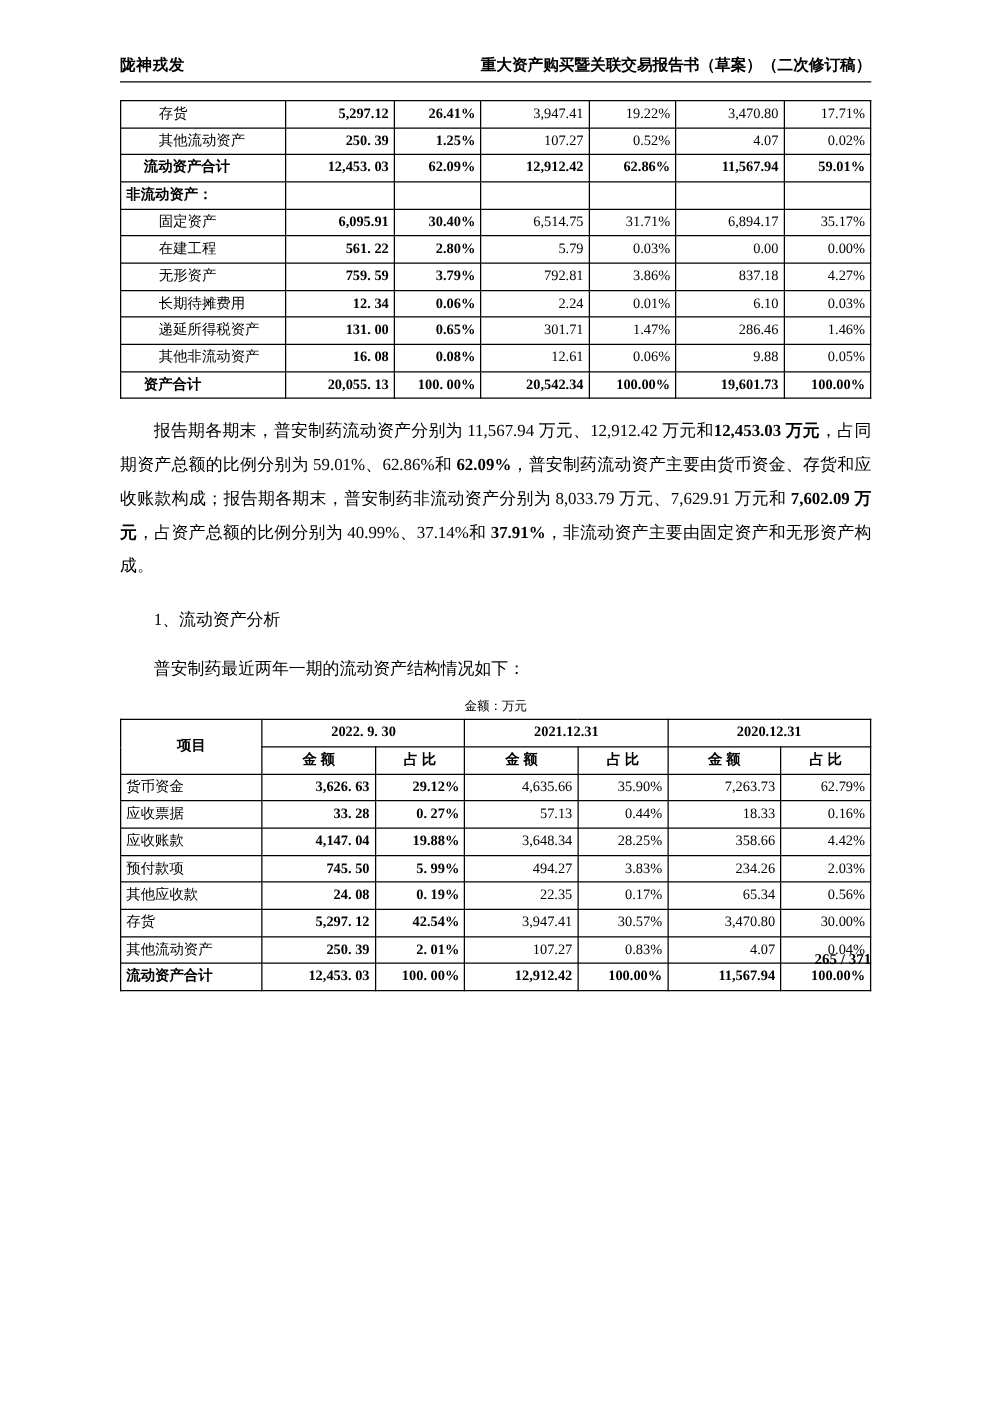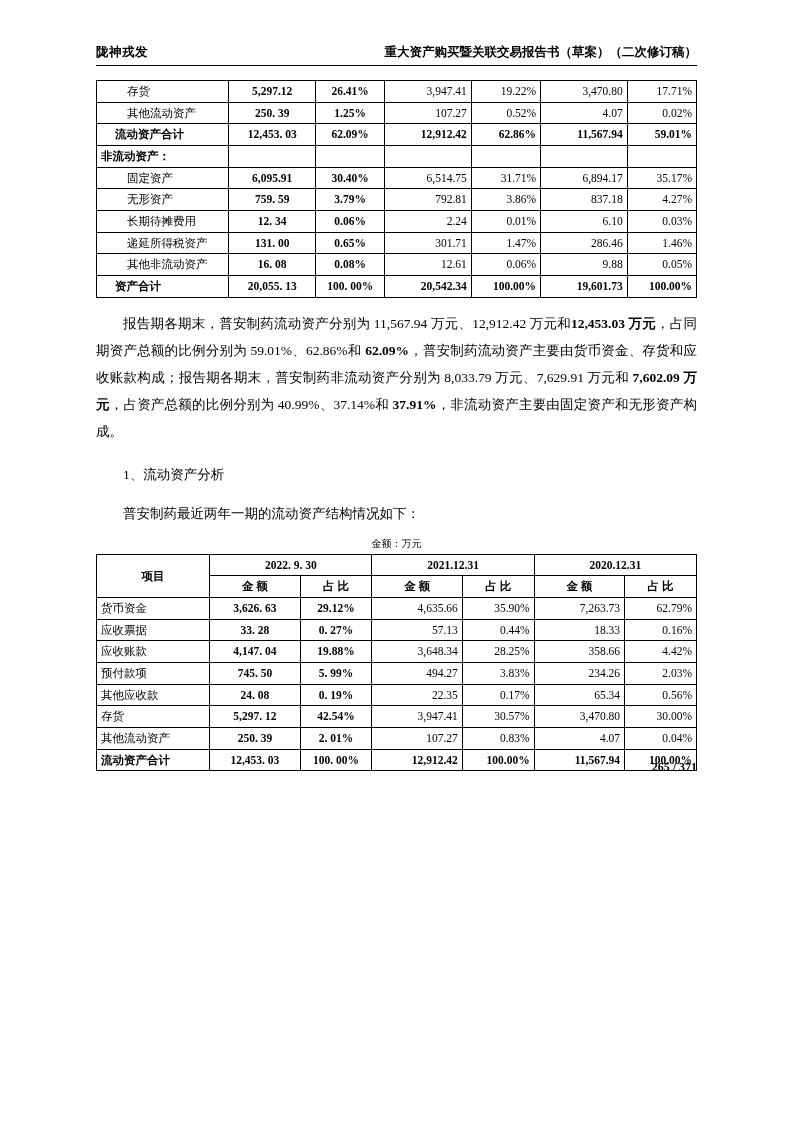--- a/index.html
+++ b/index.html
@@ -64,21 +64,21 @@
     box-sizing: border-box;
   }
   .c-left { text-align: left; }
   .c-center { text-align: center; }
   .c-right { text-align: right; }
   .bold { font-weight: bold; font-family: Liberation Serif, serif; }
   .indent1 { padding-left: 18px !important; }
   .indent2 { padding-left: 30px !important; }
 
   
-  .hl { font-weight: bold; text-align: center; }
+  .hl { font-weight: bold; }
 
   
   p.para {
     font-size: 13.5px;
     line-height: 2.0;
     margin: 12px 0 0 0;
     text-align: justify;
     text-justify: inter-ideograph;
     text-indent: 2em;
   }
@@ -167,20 +167,29 @@
           <tr>
             <td class="c-left indent2">固定资产</td>
             <td class="c-right hl">6,095.91</td>
             <td class="c-right hl">30.40%</td>
             <td class="c-right">6,514.75</td>
             <td class="c-right">31.71%</td>
             <td class="c-right">6,894.17</td>
             <td class="c-right">35.17%</td>
           </tr>
           <tr>
+            <td class="c-left indent2">在建工程</td>
+            <td class="c-right hl">561. 22</td>
+            <td class="c-right hl">2.80%</td>
+            <td class="c-right">5.79</td>
+            <td class="c-right">0.03%</td>
+            <td class="c-right">0.00</td>
+            <td class="c-right">0.00%</td>
+          </tr>
+          <tr>
             <td class="c-left indent2">无形资产</td>
             <td class="c-right hl">759. 59</td>
             <td class="c-right hl">3.79%</td>
             <td class="c-right">792.81</td>
             <td class="c-right">3.86%</td>
             <td class="c-right">837.18</td>
             <td class="c-right">4.27%</td>
           </tr>
           <tr>
             <td class="c-left indent2">长期待摊费用</td>

